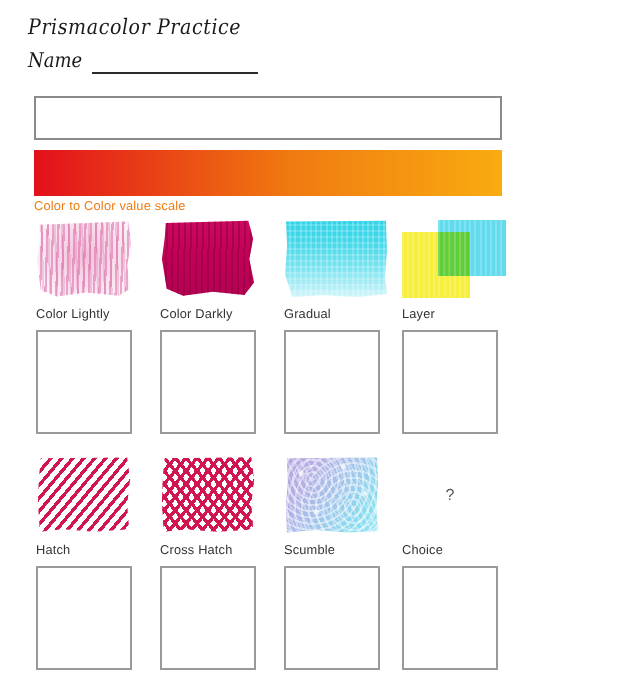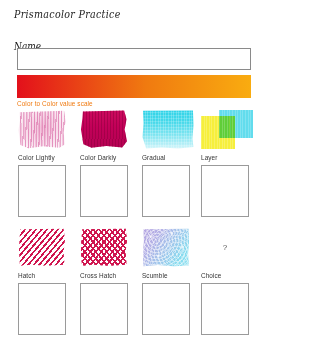--- a/index.html
+++ b/index.html
@@ -26,21 +26,21 @@
     font-size: 9.5px;
     letter-spacing: 0.3px;
     color: #1a1a1a;
     transform: scaleY(1.12);
     transform-origin: left top;
     white-space: nowrap;
   }
   .name-row {
     position: absolute;
     left: 14px;
-    top: 42px;
+    top: 27px;
     display: flex;
     align-items: flex-end;
     gap: 5px;
   }
   .name-label {
     font-family: "DejaVu Serif", serif;
     font-style: italic;
     font-size: 9px;
     color: #1a1a1a;
     transform: scaleY(1.12);

